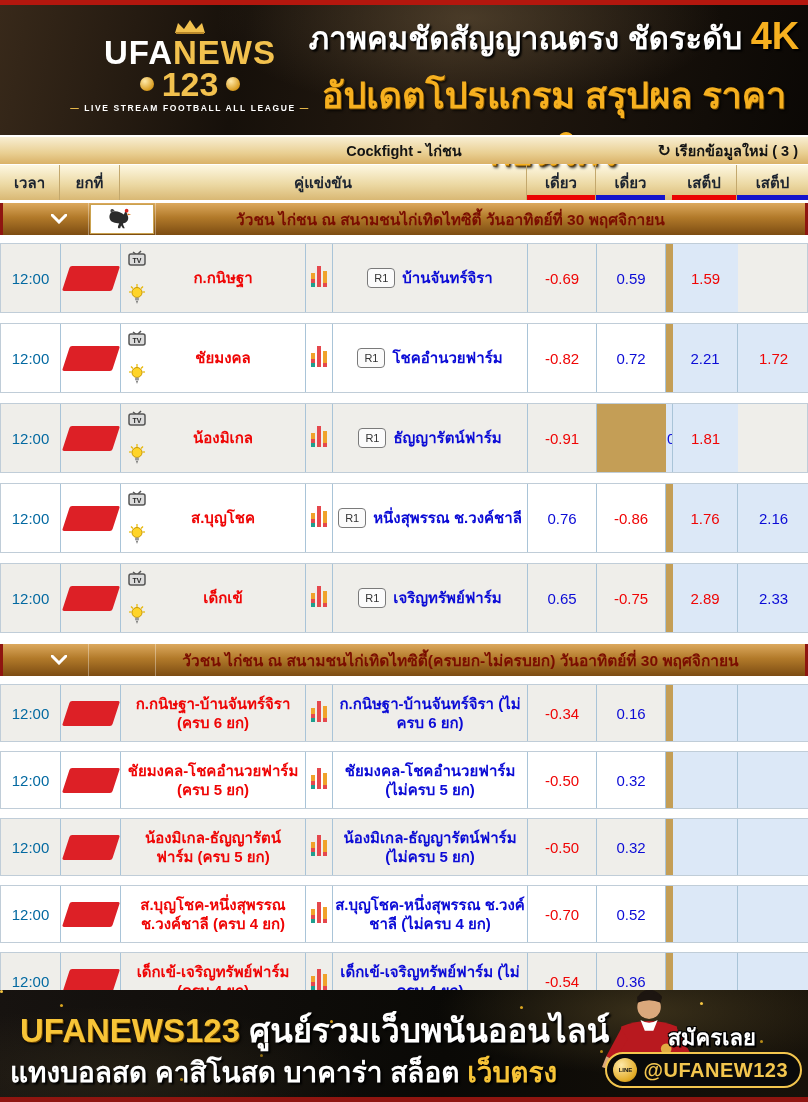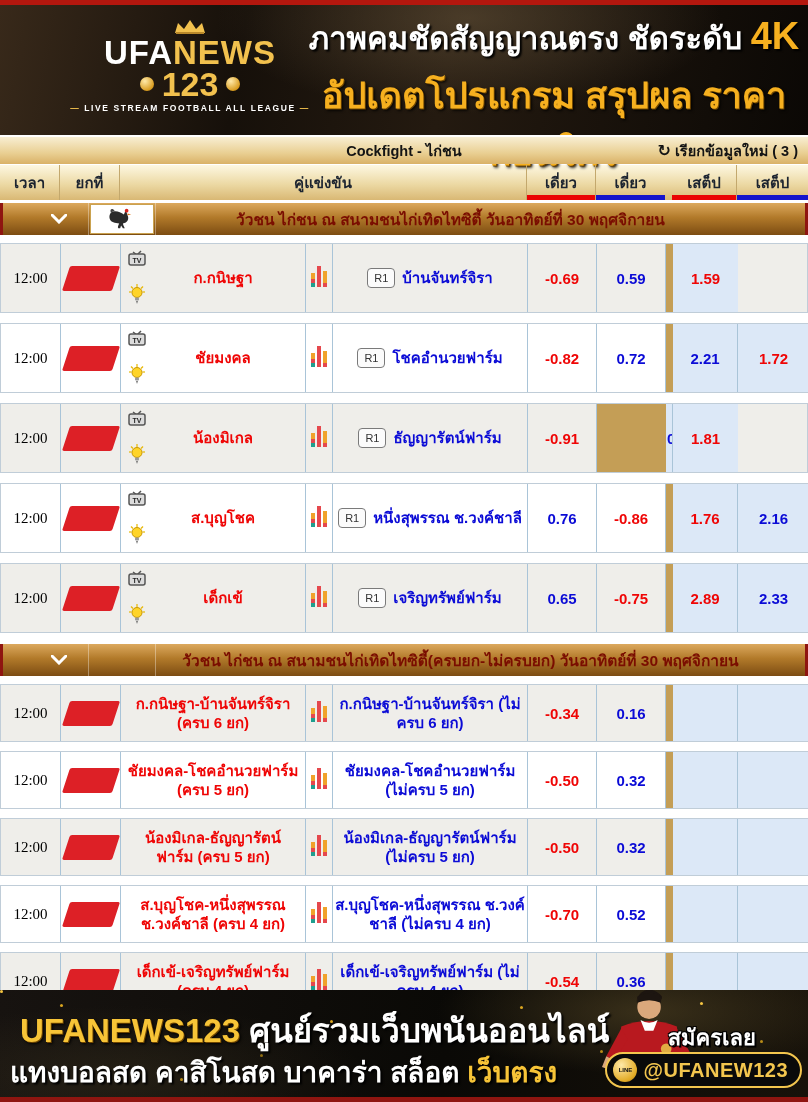--- a/index.html
+++ b/index.html
@@ -79,32 +79,32 @@
   .row{
     display:grid;grid-template-columns:60px 60px 185px 27px 195px 69px 69px 7px 65px 71px;
     border:1px solid #c0cdd8;margin-bottom:10px;background:#efeeea;
   }
   .rows .row:nth-child(even){background:#fff;}
   .rows .row:last-child{margin-bottom:0;}
   .r1h .row{height:68px;}
   .r2h .row{height:56px;margin-bottom:9px;}
   .cell{display:flex;align-items:center;justify-content:center;border-right:1px solid #a9c4d8;overflow:hidden;}
   .cell:last-child{border-right:none;}
-  .time{font-size:15px;color:#000000;font-family:Liberation Serif, serif;}
+  .time{font-size:15px;color:#0369a1;}
   .flag{width:50px;height:25px;background:#dd2026;transform:skewX(-18deg);border-radius:2px;}
   .redc{position:relative;}
   .icons{position:absolute;left:5px;top:4px;bottom:4px;display:flex;flex-direction:column;justify-content:space-between;align-items:center;width:22px;}
   .rname{font-size:15px;font-weight:bold;color:#ef0505;text-align:center;padding:0 4px 0 24px;line-height:1.3;}
   .r2h .rname{padding:0 6px;}
   .chartc{cursor:pointer;}
   .bluec{gap:7px;padding:0 4px;}
   .bname{font-size:15px;font-weight:bold;color:#0b0bd6;text-align:center;line-height:1.3;}
   .r1btn{flex:none;border:1px solid #7a7a7a;border-radius:4px;background:#fbfbfb;color:#333;
     font-size:11px;padding:3px 6px;cursor:pointer;}
-  .odd{font-size:15px;font-weight:bold;}
+  .odd{font-size:15px;font-weight:normal;}
   [data-c="r"]{color:#ef0505;}
   [data-c="b"]{color:#0b0bd6;}
   .gsep{background:#c49e56;}
   .step{background:#dce8f7;}
 
   
   .footer{
     position:absolute;left:0;bottom:5px;width:808px;height:107px;overflow:hidden;
     background:
       radial-gradient(ellipse 300px 90px at 80% 20%, rgba(90,75,40,.55), rgba(0,0,0,0) 70%),

